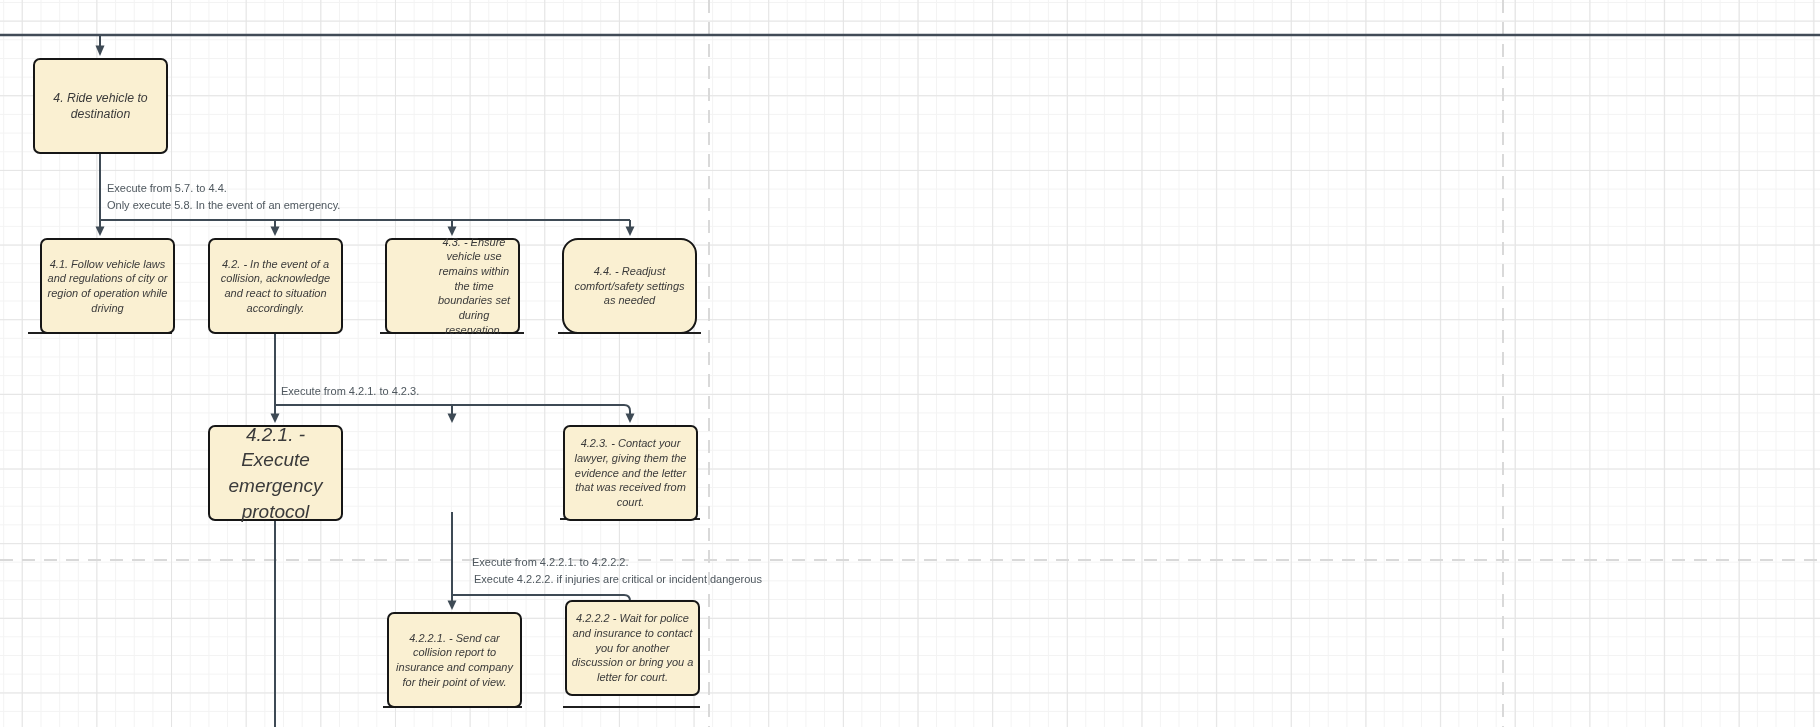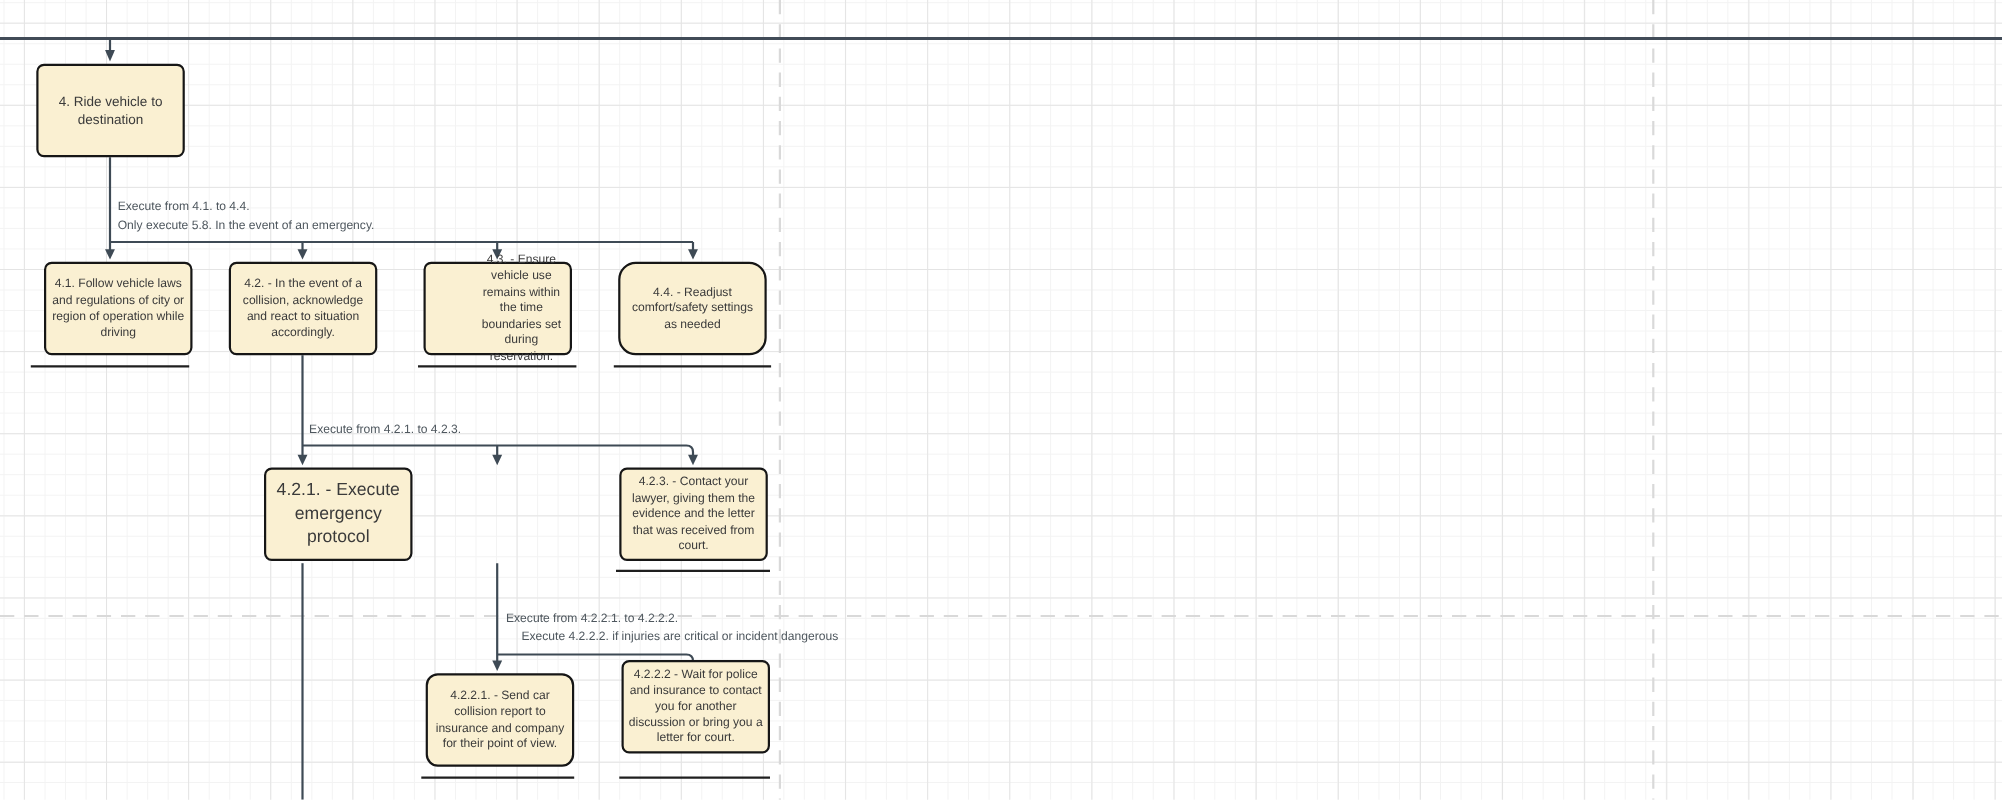--- a/index.html
+++ b/index.html
@@ -33,36 +33,37 @@
     position: absolute;
     inset: 0;
     width: 1820px;
     height: 727px;
   }
 
   .node {
     position: absolute;
     box-sizing: border-box;
     width: 135px;
-    height: 85px;
+    height: 96px;
     background: #faf0d2;
     border: 2px solid #161616;
     border-radius: 7px;
     display: flex;
     align-items: center;
     justify-content: center;
     text-align: center;
     color: #3a3a3a;
     font-size: 11px;
     line-height: 1.33;
     padding: 3px 4px;
     cursor: default;
+    font-style: italic;
   }
   .node.root  { font-size: 12.3px; }
-  .node.big   { font-size: 16px; line-height: 1.35; margin-left: 32px; }
+  .node.big   { font-size: 19px; line-height: 1.35; }
 
   .edge-label {
     position: absolute;
     color: #4e575e;
     font-size: 11px;
     line-height: 13px;
     white-space: nowrap;
   }
 </style>
 </head>
@@ -116,22 +117,22 @@
     </g>
   </svg>
 
   <div class="node root" style="left:33px;  top:58px;">4. Ride vehicle to destination</div>
   <div class="node" style="left:40px;  top:238px;">4.1. Follow vehicle laws and regulations of city or region of operation while driving</div>
   <div class="node" style="left:208px; top:238px;">4.2. - In the event of a collision, acknowledge and react to situation accordingly.</div>
   <div class="node" style="left:385px; top:238px;padding-left:47px;">4.3. - Ensure vehicle use remains within the time boundaries set during reservation.</div>
   <div class="node" style="left:562px; top:238px;border-radius:16px;">4.4. - Readjust comfort/safety settings as needed</div>
   <div class="node big" style="left:208px; top:425px;">4.2.1. - Execute emergency protocol</div>
   <div class="node" style="left:563px; top:425px;">4.2.3. - Contact your lawyer, giving them the evidence and the letter that was received from court.</div>
-  <div class="node" style="left:387px; top:612px;border-radius:11px;">4.2.2.1. - Send car collision report to insurance and company for their point of view.</div>
+  <div class="node" style="left:387px; top:612px;">4.2.2.1. - Send car collision report to insurance and company for their point of view.</div>
   <div class="node" style="left:565px; top:600px;">4.2.2.2 - Wait for police and insurance to contact you for another discussion or bring you a letter for court.</div>
 
-  <div class="edge-label" style="left:107px; top:182px;">Execute from 4.1. to 4.4.</div>
+  <div class="edge-label" style="left:107px; top:182px;">Execute from 5.7. to 4.4.</div>
   <div class="edge-label" style="left:107px; top:199px;">Only execute 5.8. In the event of an emergency.</div>
   <div class="edge-label" style="left:281px; top:385px;">Execute from 4.2.1. to 4.2.3.</div>
-  <div class="edge-label" style="left:460px; top:556px;">Execute from 4.2.2.1. to 4.2.2.2.</div>
+  <div class="edge-label" style="left:472px; top:556px;">Execute from 4.2.2.1. to 4.2.2.2.</div>
   <div class="edge-label" style="left:460px; top:573px;margin-left:14px;">Execute 4.2.2.2. if injuries are critical or incident dangerous</div>
 
 </div>
 
 </body></html>

